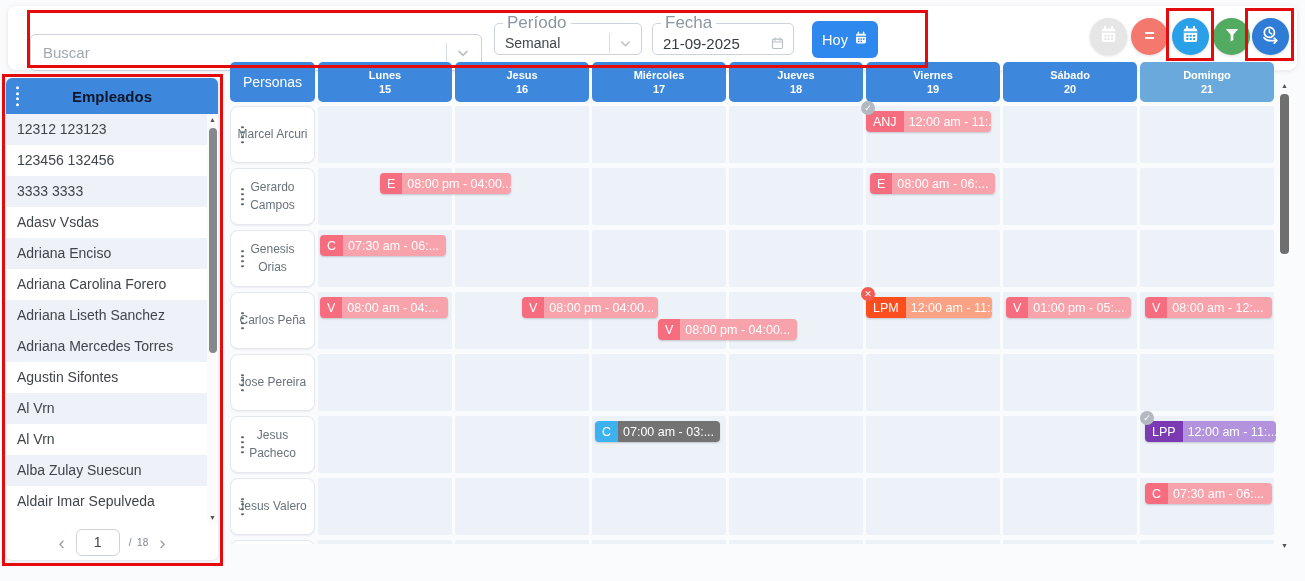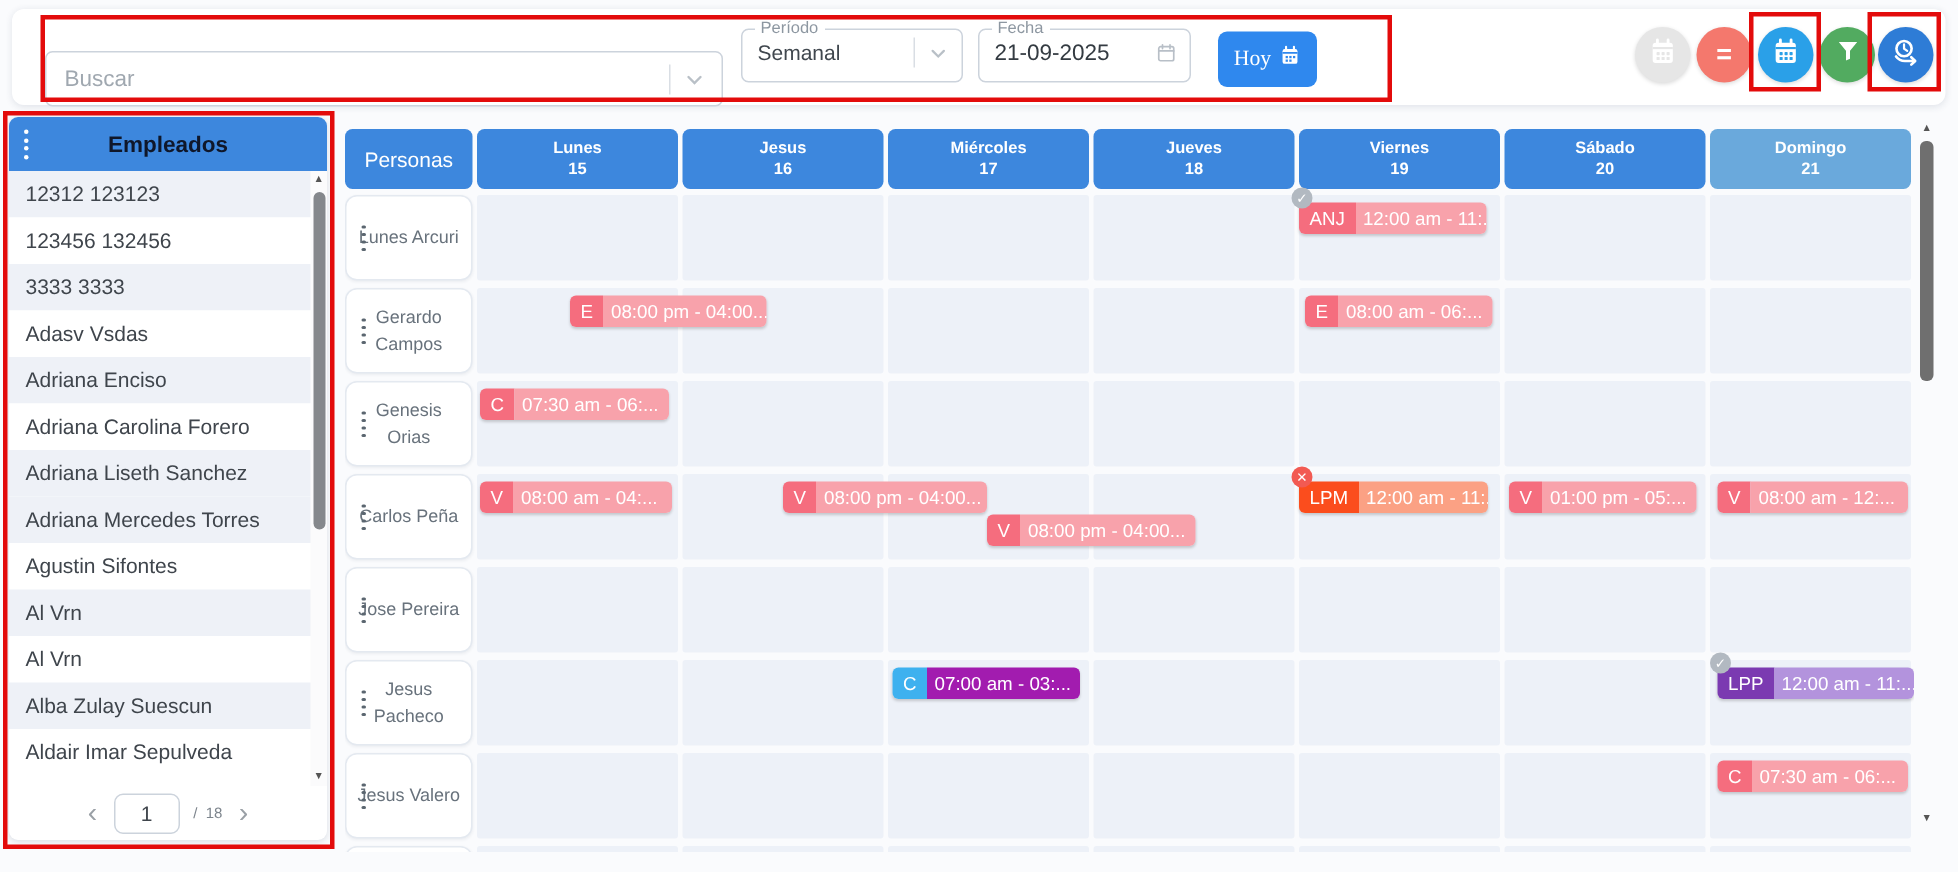--- a/index.html
+++ b/index.html
@@ -10,29 +10,29 @@
   .toolbar-card { position:absolute; left:8px; top:6px; width:1289px; height:64px;
     background:#fff; border-radius:8px; box-shadow:0 1px 5px rgba(40,60,90,.12); }
   .search-box { position:absolute; left:22px; top:28px; width:452px; height:37px;
     border:1px solid #ccd3dc; border-radius:5px; display:flex; align-items:center;
     padding:0 10px 0 12px; background:#fff; cursor:text; }
   .placeholder { color:#a0a8b0; font-size:15px; flex:1; }
   .vdivider { width:1px; height:20px; background:#d9dee4; margin:0 8px; }
   .chev svg { display:block; }
   .mat-field { position:absolute; border:1px solid #ccd3dc; border-radius:5px;
     height:42px; background:#fff; }
-  .mat-field legend { font-size:11px; color:#8d97a1; padding:0 4px; margin-left:8px; }
+  .mat-field legend { font-size:17px; color:#8d97a1; padding:0 4px; margin-left:8px; }
   .mat-field .inner { display:flex; align-items:center; height:24px; padding:0 8px 0 10px; margin-top:-2px; }
   .mat-field .val { font-size:14px; color:#40474e; flex:1; }
   .mat-field .val.dark { font-size:15px; color:#343b42; }
   .field-period { left:486px; top:7px; width:148px; }
   .field-date  { left:644px; top:7px; width:142px; }
   .hoy-btn { position:absolute; left:804px; top:15px; width:66px; height:37px;
     background:#2f88ee; border:none; border-radius:6px; color:#fff; font-size:14.5px;
-    font-family:Liberation Serif, serif; display:flex; align-items:center; justify-content:center; gap:6px; cursor:pointer; }
+    font-family:Liberation Sans, sans-serif; display:flex; align-items:center; justify-content:center; gap:6px; cursor:pointer; }
   .circle-btn { position:absolute; top:12px; width:37px; height:37px; border-radius:50%;
     display:flex; align-items:center; justify-content:center; cursor:pointer;
     box-shadow:0 1px 3px rgba(0,0,0,.15); }
   .eq { font-weight:bold; font-size:18px; color:#fff; line-height:1; }
 
   
   .red-box { position:absolute; border:3px solid #e30b0b; z-index:60; pointer-events:none; }
 
   
   .sidebar-card { position:absolute; left:6px; top:78px; width:212px; height:482px;
@@ -53,21 +53,21 @@
   .vscroll .spacer { flex:1; position:relative; width:100%; }
   .vscroll .thumb { position:absolute; left:1.5px; width:8px; border-radius:4px;
     background:#85888c; cursor:grab; }
   .pager { height:36px; display:flex; align-items:center; justify-content:center; gap:9px; }
   .pager .pchev { color:#9aa0a6; font-size:19px; line-height:1; cursor:pointer; padding:0 2px; }
   .page-input { width:44px; height:27px; border:1px solid #ccd3dc; border-radius:6px;
     text-align:center; font-size:14px; color:#3f454c; font-family:inherit; }
   .page-total { color:#7d858d; font-size:10px; }
 
   
-  .grid { position:absolute; left:230px; top:86px; width:1046px; height:482px; overflow:hidden; }
+  .grid { position:absolute; left:230px; top:62px; width:1046px; height:482px; overflow:hidden; }
   .grid-header { display:flex; gap:3px; height:40px; }
   .corner-cell { width:85px; background:#3d87dd; border-radius:5px; color:#fff;
     display:flex; align-items:center; justify-content:center; font-size:14px; }
   .day-head { width:134px; background:#3d87dd; border-radius:5px; color:#fff;
     display:flex; flex-direction:column; align-items:center; justify-content:center;
     gap:2px; font-size:11px; font-weight:bold; }
   .day-head.today { background:#6aa9dc; }
   .grid-body { margin-top:4px; }
   .grid-row { position:relative; height:57px; margin-bottom:5px; }
   .person-card { position:absolute; left:0; top:0; bottom:0; width:85px; background:#fff;
@@ -79,21 +79,21 @@
   .day-cell { width:134px; background:#edf1f8; border-radius:2px; }
   .chip { position:absolute; height:21px; border-radius:4px; display:flex; color:#fff;
     font-size:12.5px; cursor:pointer; box-shadow:0 1px 2px rgba(0,0,0,.18); z-index:5; }
   .chip-label { display:flex; align-items:center; justify-content:center; padding:0 7px;
     border-radius:4px 0 0 4px; white-space:nowrap; }
   .chip-time { display:flex; align-items:center; padding:0 5px; white-space:nowrap;
     overflow:hidden; flex:1; border-radius:0 4px 4px 0; }
   .chip.pink   .chip-label{background:#f56d7e;} .chip.pink   .chip-time{background:#f8a2ab;}
   .chip.orange .chip-label{background:#fb4d1d;} .chip.orange .chip-time{background:#fba184;}
   .chip.purple .chip-label{background:#7b3ab1;} .chip.purple .chip-time{background:#b393dd;}
-  .chip.blue   .chip-label{background:#3eb1ef;} .chip.blue   .chip-time{background:#a21caf;}
+  .chip.blue   .chip-label{background:#3eb1ef;} .chip.blue   .chip-time{background:#737373;}
   .badge { position:absolute; left:-5px; top:-10px; width:14px; height:14px; border-radius:50%;
     display:flex; align-items:center; justify-content:center; font-size:9px; color:#fff; z-index:6; }
   .badge.check { background:#b2b9c1; }
   .badge.x { background:#f25a52; }
   .grid-scroll { position:absolute; left:1279px; top:80px; width:11px; height:472px;
     display:flex; flex-direction:column; align-items:center; }
   .grid-scroll .arrow { font-size:7px; color:#555; height:12px; line-height:12px; cursor:pointer; }
   .grid-scroll .spacer { flex:1; position:relative; width:100%; }
   .grid-scroll .thumb { position:absolute; left:1px; width:9px; top:2px; height:160px;
     border-radius:4px; background:#6f6f6f; cursor:grab; }
@@ -287,21 +287,21 @@
       </div>
     <div class="grid-body">
         <div class="grid-row">
           <div class="person-card">
             <span class="kebab">
               <i></i>
               <i></i>
               <i></i>
               <i></i>
             </span>
-            <span>Lunes Arcuri</span>
+            <span>Marcel Arcuri</span>
           </div>
           <div class="day-area">
             <div class="day-cell"></div>
             <div class="day-cell"></div>
             <div class="day-cell"></div>
             <div class="day-cell"></div>
             <div class="day-cell"></div>
             <div class="day-cell"></div>
             <div class="day-cell"></div>
             <div class="chip pink" style="left: 548px; top: 5px; width: 125px;">

